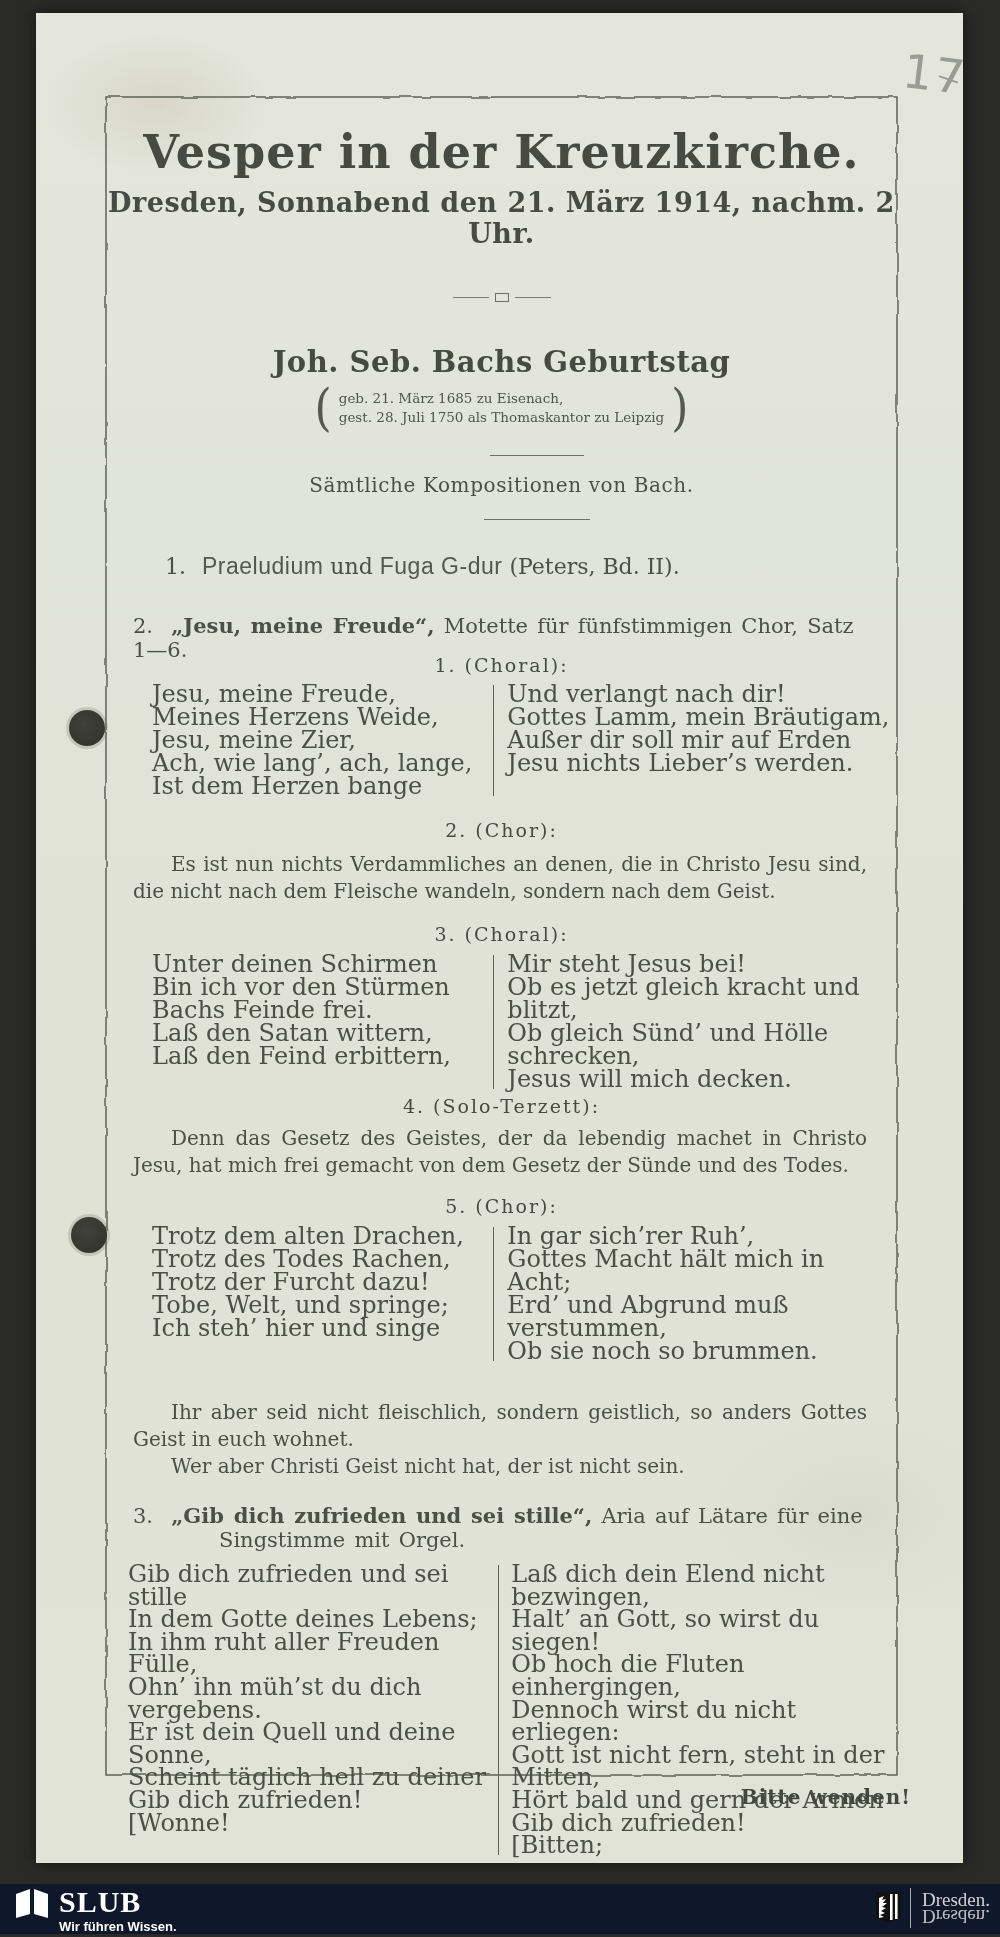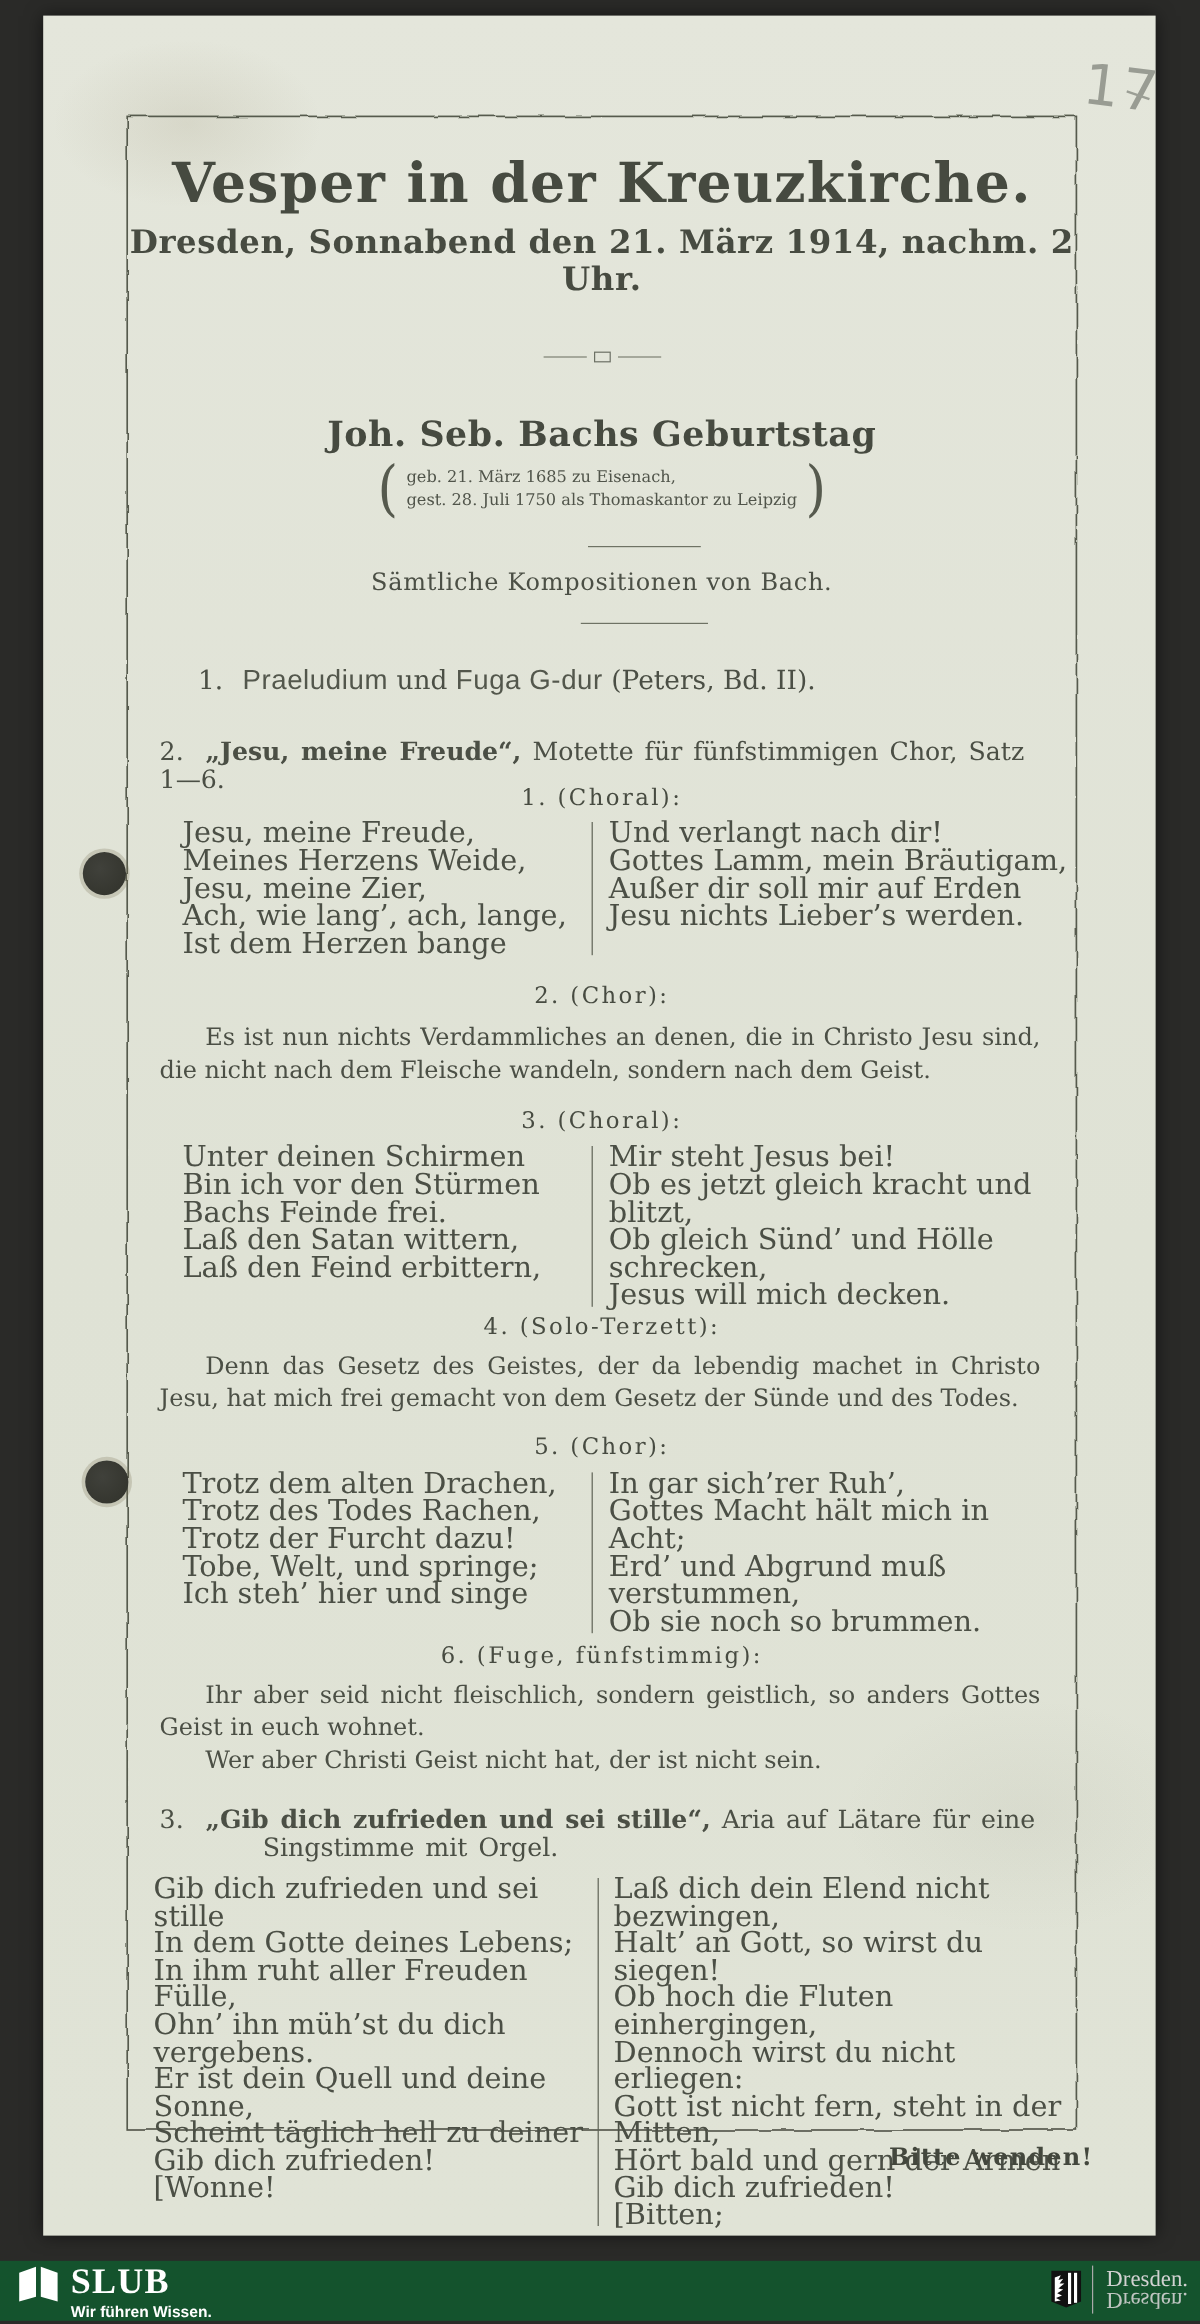--- a/index.html
+++ b/index.html
@@ -59,21 +59,21 @@
   .prose{left:97px;width:734px;font-size:20px;line-height:27px;text-align:justify;text-indent:38px;}
   .prose p{margin:0;text-indent:38px;}
   
   .aria-row{left:92px;right:66px;}
   .aria-row .vcol-l{width:370px;padding-right:8px;}
   .aria-row .vcol-r{padding-left:12px;}
   .aria-row .vline{font-size:24px;line-height:22.6px;}
   .i3-l2{margin-left:86px;}
   .turn{position:absolute;right:52px;top:1772px;font-size:20px;font-weight:bold;color:#43473d;letter-spacing:1px;}
   
-  .footer{position:absolute;left:0;top:1884px;width:1000px;height:50px;background:#14532d;}
+  .footer{position:absolute;left:0;top:1884px;width:1000px;height:50px;background:#0f172a;}
   .slub{position:absolute;left:14px;top:3px;display:flex;align-items:flex-start;}
   .slub-text{margin-left:9px;color:#fff;}
   .slub-name{font-family:"Liberation Serif",serif;font-weight:bold;font-size:30px;line-height:30px;letter-spacing:1px;}
   .slub-tag{font-family:"Liberation Sans",sans-serif;font-weight:bold;font-size:13px;margin-top:2px;}
   .dresden{position:absolute;right:10px;top:4px;display:flex;align-items:center;}
   .dd-div{width:1px;height:40px;background:#a9a9a9;margin:0 11px 0 9px;}
   .dd-words{color:#d2d2d2;font-family:"Liberation Serif",serif;font-size:19px;line-height:17px;}
   .dd-mirror{display:block;transform:scaleY(-1);opacity:.9;}
 </style>
 </head>
@@ -194,21 +194,20 @@
       </div>
       <div class="vdiv"></div>
       <div class="vcol vcol-r">
         <div class="vline">In gar sich’rer Ruh’,</div>
         <div class="vline">Gottes Macht hält mich in Acht;</div>
         <div class="vline">Erd’ und Abgrund muß verstummen,</div>
         <div class="vline">Ob sie noch so brummen.</div>
       </div>
     </div>
 
-    <div class="block centered mov-head" style="top:1356px;">6. (Fuge, fünfstimmig):</div>
     <div class="block prose" style="top:1386px;">
       <p>Ihr aber seid nicht fleischlich, sondern geistlich, so anders Gottes Geist in euch wohnet.</p>
       <p>Wer aber Christi Geist nicht hat, der ist nicht sein.</p>
     </div>
 
     <div class="block item i2" style="top:1490px;">
       <div>
         <span class="item-num">3.</span>
         <span class="bold">„Gib dich zufrieden und sei stille“,</span>
         <span>Aria auf Lätare für eine</span>

